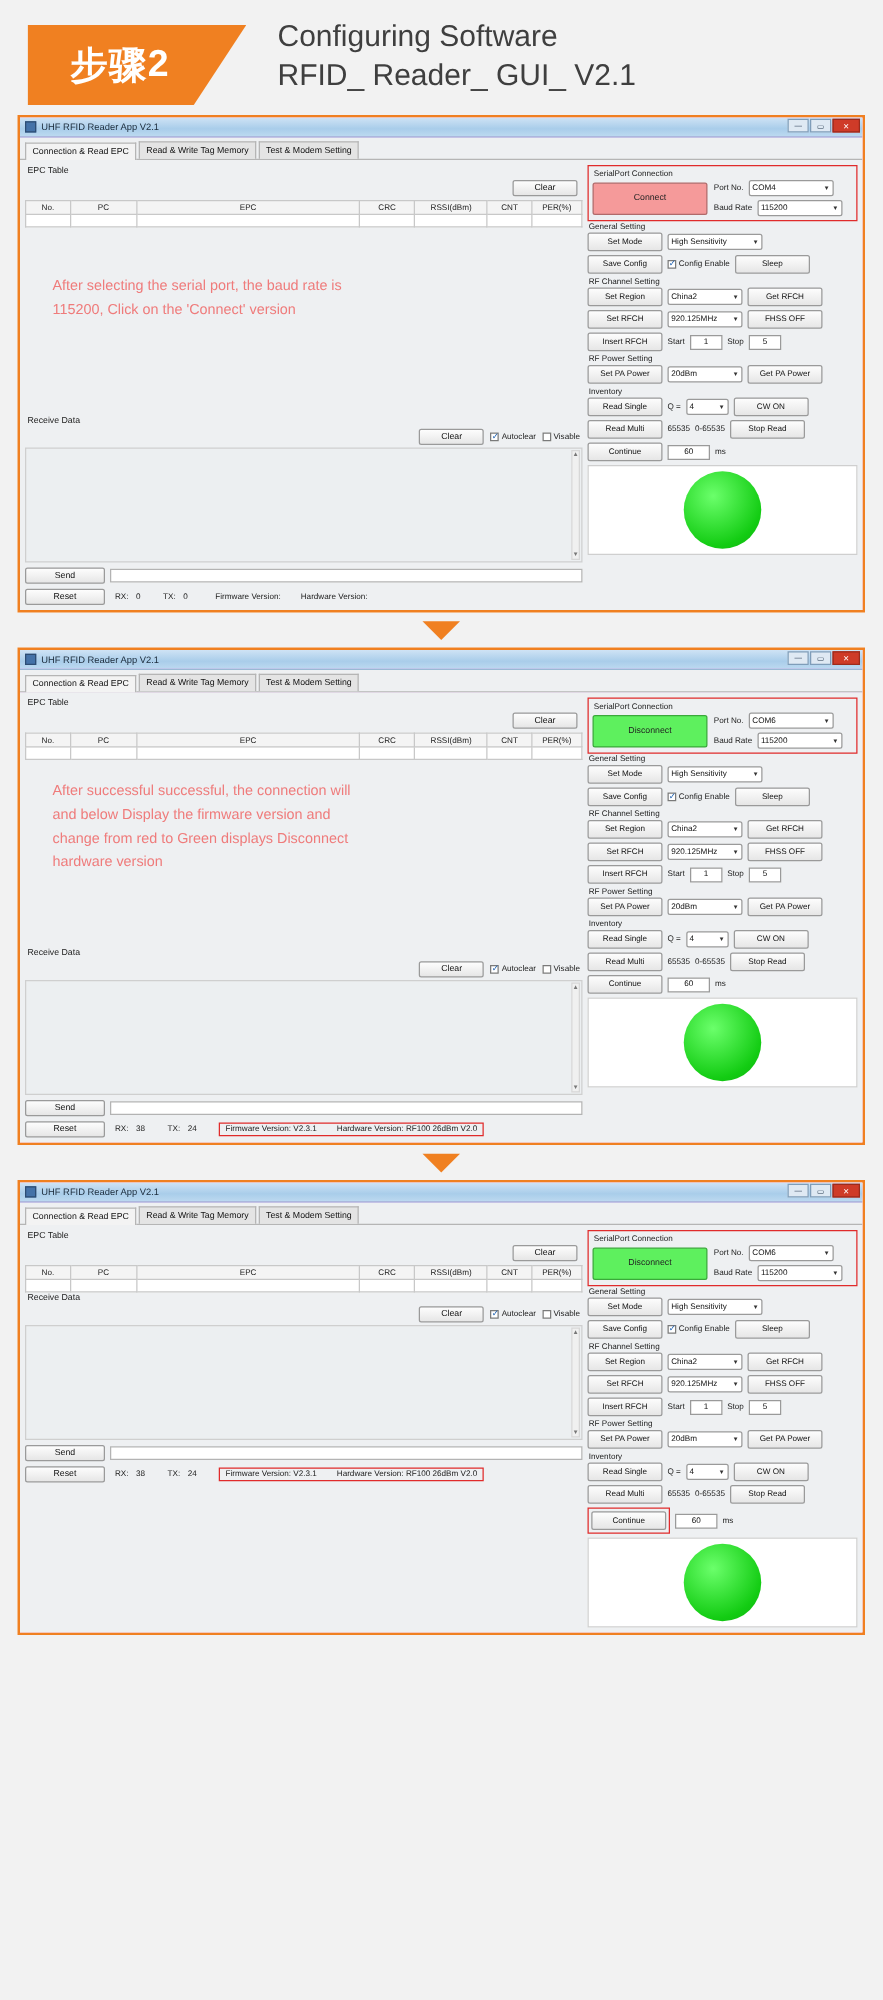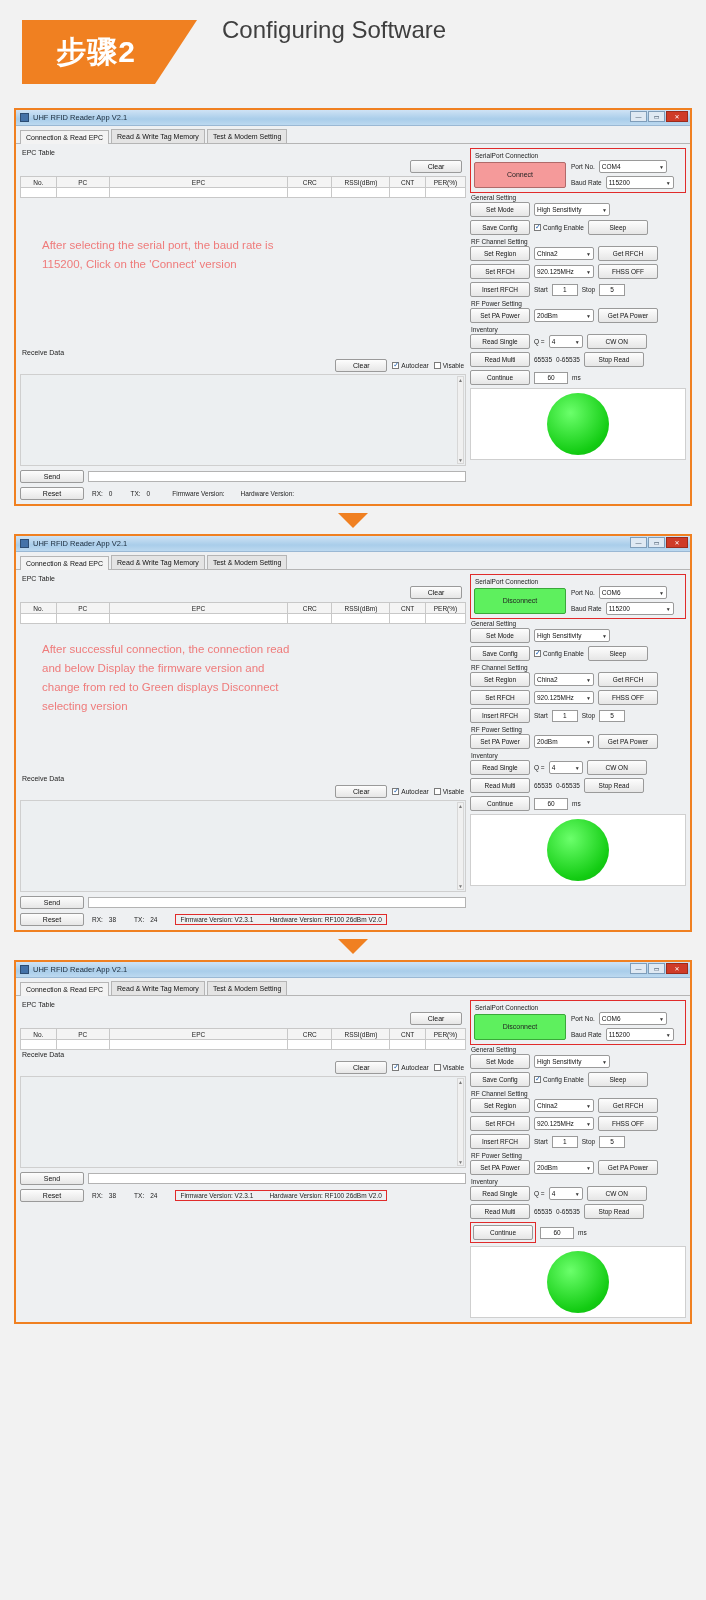--- a/index.html
+++ b/index.html
@@ -5,21 +5,21 @@
   * { box-sizing: border-box; }
   html, body { margin:0; padding:0; }
   body {
     width:706px; height:1600px;
     background:#f2f2f2;
     font-family:"Liberation Sans", sans-serif;
     overflow:hidden;
   }
 
   
-  .header { position:relative; height:108px; background:#f2f2f2; }
+  .header { position:relative; height:92px; background:#f2f2f2; }
   .step-badge {
     position:absolute; left:22px; top:20px;
     width:175px; height:64px;
     background:#F08021;
     color:#fff;
     display:flex; align-items:center; justify-content:center;
     clip-path: polygon(0 0, 100% 0, 76% 100%, 0 100%);
     padding-right:28px;
   }
   .step-badge .cn { font-size:30px; font-weight:bold; letter-spacing:1px; }
@@ -163,20 +163,21 @@
 </head>
 <body>
 
 <div class="header">
   <div class="step-badge">
     <span class="cn">步骤</span>
     <span class="num">2</span>
   </div>
   <div class="header-title">
     <div>Configuring Software</div>
+    <div>RFID_ Reader_ GUI_ V2.1</div>
   </div>
 </div>
 
 <div id="panels-root">
     <div class="panel">
       <div class="panel-inner">
         <div class="titlebar">
           <div class="appicon"></div>
           <div class="tbtext">UHF RFID Reader App V2.1</div>
           <div class="winbtns">
@@ -410,24 +411,24 @@
                   <td></td>
                   <td></td>
                   <td></td>
                   <td></td>
                   <td></td>
                 </tr>
               </tbody>
             </table>
             <div class="blank-space" style="height: 150px;">
               <div class="annot" style="top: 16px;">
-                <div class="annot-line">After successful connection, the connection read</div>
+                <div class="annot-line">After successful successful, the connection will</div>
                 <div class="annot-line">and below Display the firmware version and</div>
                 <div class="annot-line">change from red to Green displays Disconnect</div>
-                <div class="annot-line">selecting version</div>
+                <div class="annot-line">hardware version</div>
               </div>
             </div>
             <div class="grp-label">Receive Data</div>
             <div class="recv-head">
               <div class="btn w-clear">Clear</div>
               <div class="chk">
                 <span class="chkbox on"></span>
                 <span>Autoclear</span>
               </div>
               <div class="chk">

